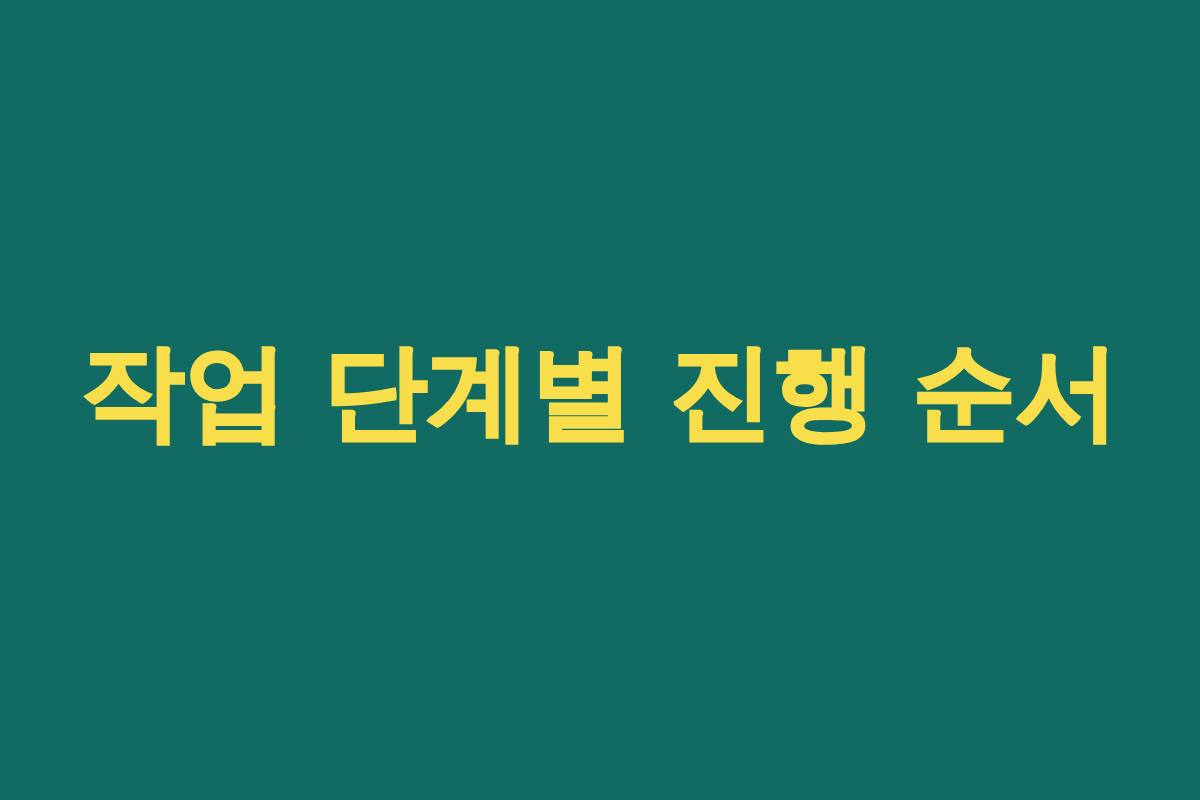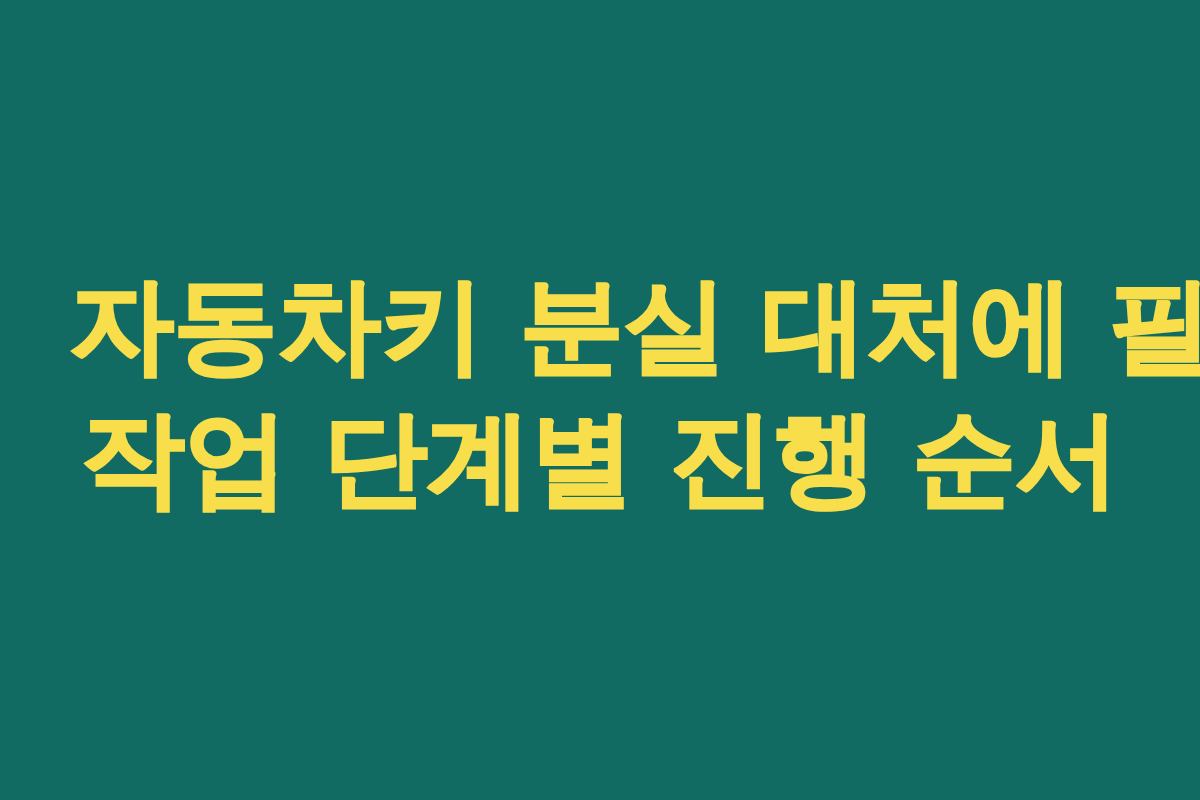--- a/index.html
+++ b/index.html
@@ -49,17 +49,16 @@
     display: block;
     white-space: nowrap;
   }
 </style>
 </head>
 <body>
 
 <div id="poster" style="background: rgb(17, 107, 99);">
 
   <h1 id="headline" style="color: rgb(248, 222, 74); -webkit-text-stroke: 2.5px rgb(248, 222, 74);">
-    <span class="line">자동차키 분실 대처에 필</span>
     <span class="line">작업 단계별 진행 순서</span>
   </h1>
 
 </div>
 
 </body></html>

